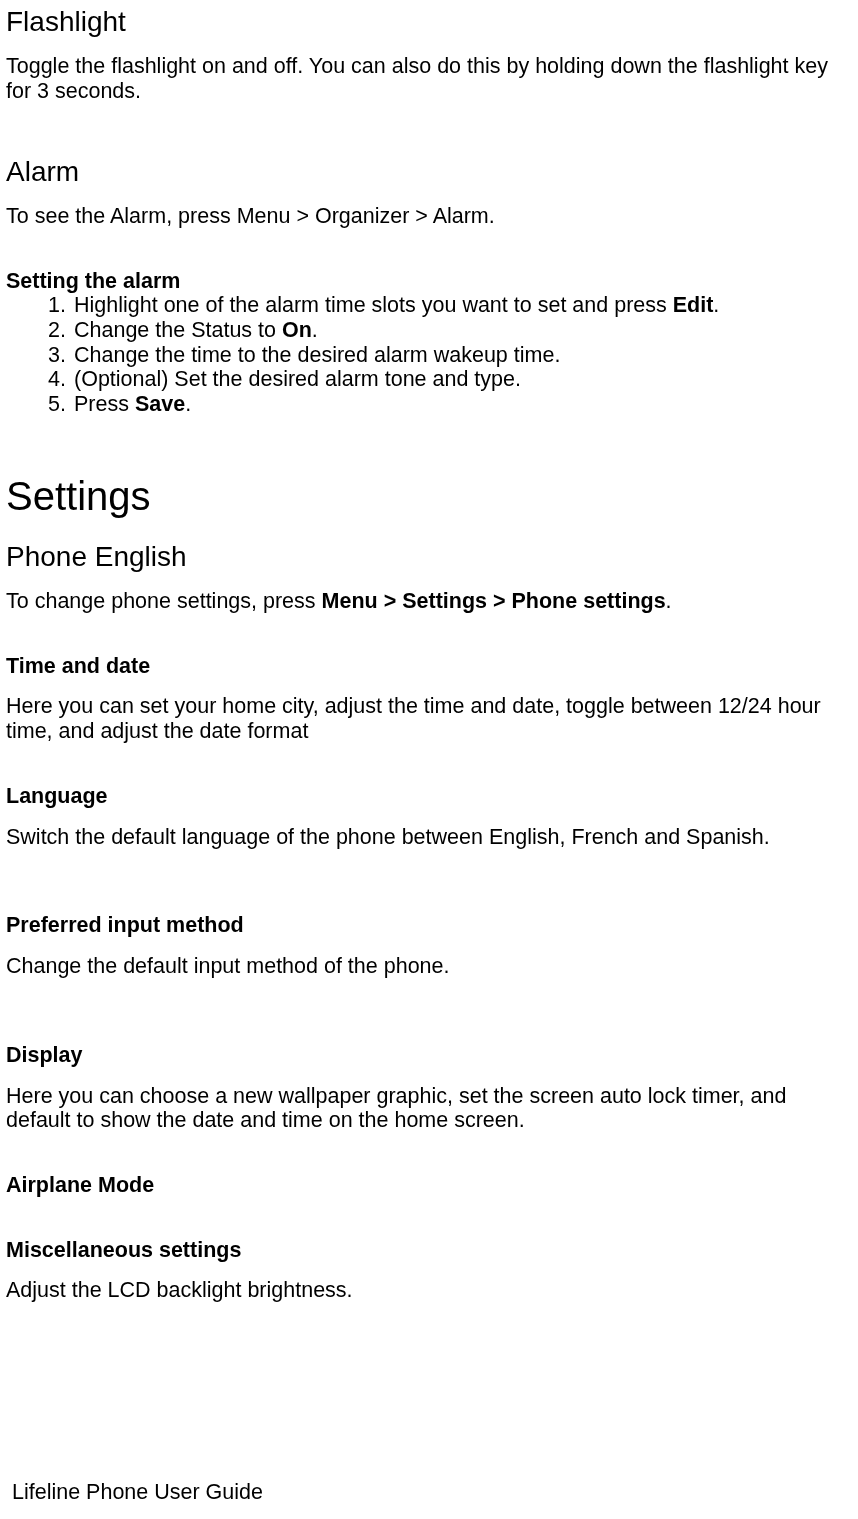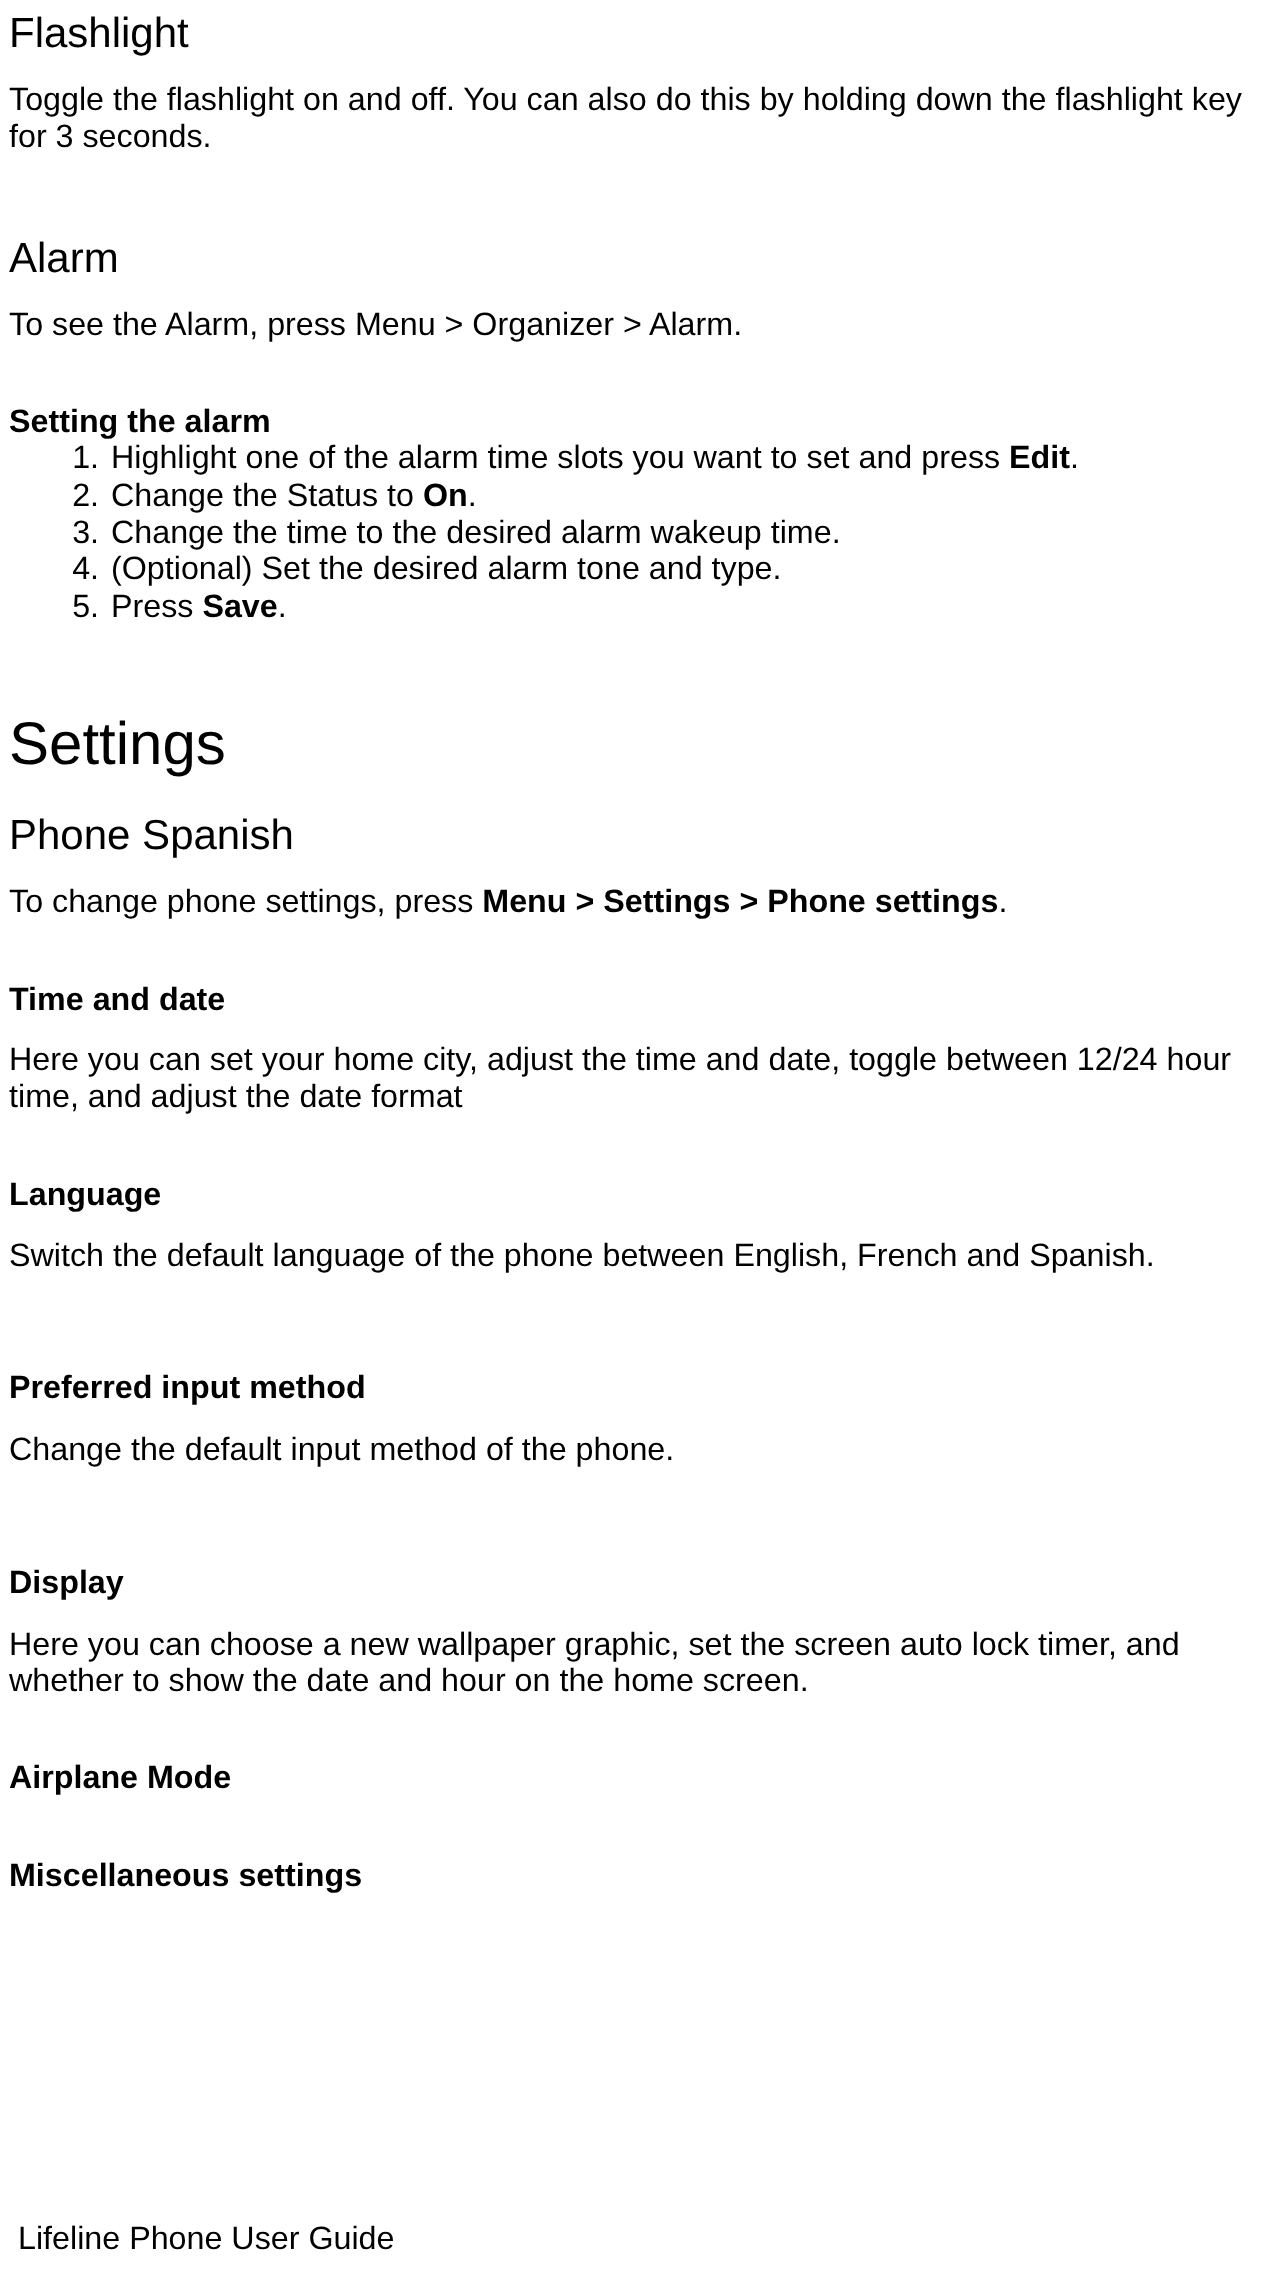--- a/index.html
+++ b/index.html
@@ -68,41 +68,42 @@
   <ol>
     <li><span>Highlight one of the alarm time slots you want to set and press </span><span class="bold">Edit</span><span>.</span></li>
     <li><span>Change the Status to </span><span class="bold">On</span><span>.</span></li>
     <li><span>Change the time to the desired alarm wakeup time.</span></li>
     <li><span>(Optional) Set the desired alarm tone and type.</span></li>
     <li><span>Press </span><span class="bold">Save</span><span>.</span></li>
   </ol>
 
   <div class="h1">Settings</div>
 
-  <div class="h2" style="margin-top:22px;">Phone Spanish</div>
+  <div class="h2" style="margin-top:22px;">Phone English</div>
   <div class="body-text"><span>To change phone settings, press </span><span class="bold">Menu &gt; Settings &gt; Phone settings</span><span>.</span></div>
 
   <div class="para-gap"></div>
   <div class="body-text bold">Time and date</div>
   <div class="body-text">Here you can set your home city, adjust the time and date, toggle between 12/24 hour time, and adjust the date format</div>
 
   <div class="para-gap"></div>
   <div class="body-text bold">Language</div>
   <div class="body-text">Switch the default language of the phone between English, French and Spanish.</div>
 
   <div class="para-gap"></div>
   <div class="para-gap"></div>
   <div class="body-text bold">Preferred input method</div>
   <div class="body-text">Change the default input method of the phone.</div>
 
   <div class="para-gap"></div>
   <div class="para-gap"></div>
   <div class="body-text bold">Display</div>
-  <div class="body-text">Here you can choose a new wallpaper graphic, set the screen auto lock timer, and whether to show the date and hour on the home screen.</div>
+  <div class="body-text">Here you can choose a new wallpaper graphic, set the screen auto lock timer, and default to show the date and time on the home screen.</div>
 
   <div class="para-gap"></div>
   <div class="body-text bold">Airplane Mode</div>
 
   <div class="para-gap"></div>
   <div class="body-text bold">Miscellaneous settings</div>
+  <div class="body-text">Adjust the LCD backlight brightness.</div>
 
   <div class="footer">Lifeline Phone User Guide</div>
 </div>
 
 </body></html>

